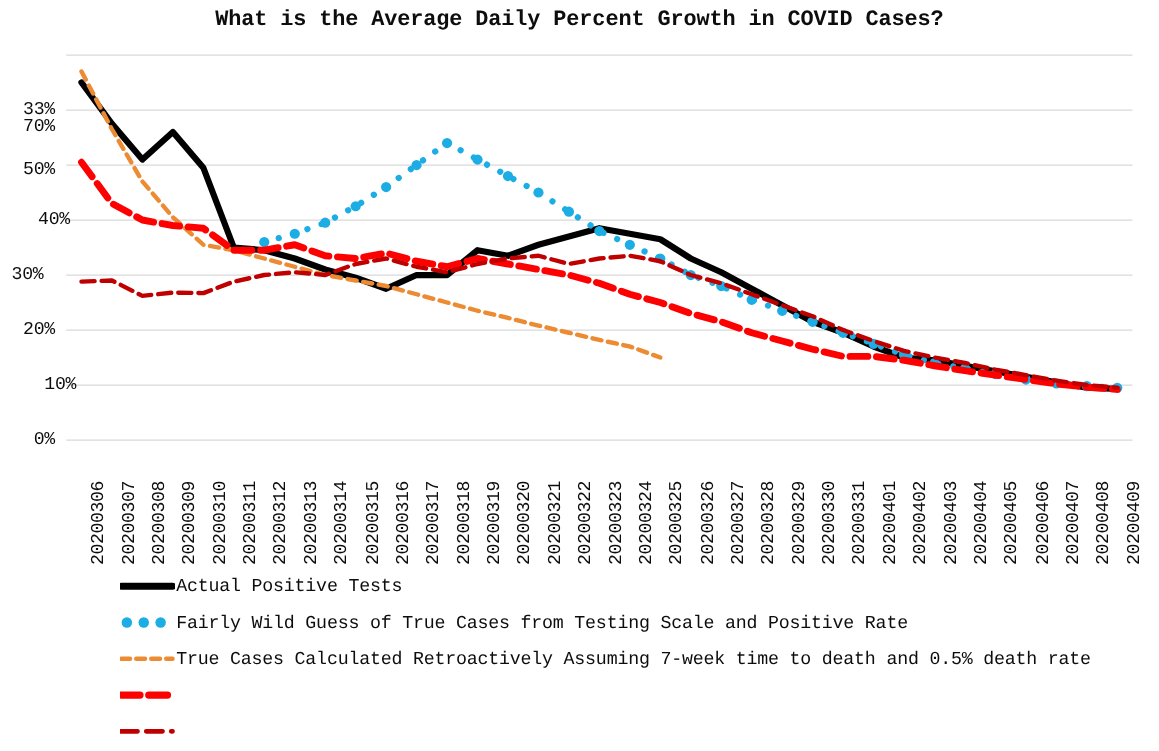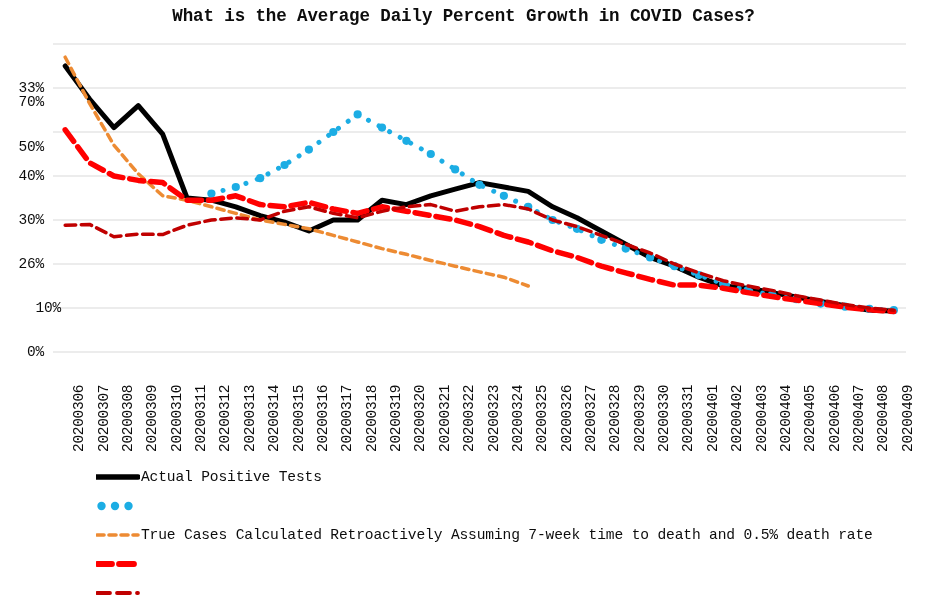--- a/index.html
+++ b/index.html
@@ -60,21 +60,20 @@
   #legend {
     position: absolute;
     left: 96px;
     top: 462px;
     width: 820px;
   }
   .legend-row {
     position: relative;
     height: 29px;
     display: flex;
-    align-items: center;
   }
   .legend-swatch {
     width: 44px;
     height: 14px;
     flex: 0 0 44px;
     position: relative;
   }
   .legend-swatch svg { display: block; }
   .legend-label {
     font-size: 14.6px;
@@ -136,24 +135,24 @@
         <circle cx="893.81" cy="310.20" r="4.10" fill="#1CADE4"></circle>
         <path d="M 65.19 57.20 L 89.56 103.40 L 113.93 145.20 L 138.30 173.80 L 162.67 195.80 L 187.04 200.20 L 211.41 206.80 L 235.79 213.40 L 260.16 220.00 L 284.53 224.40 L 308.90 228.80 L 333.27 235.40 L 357.64 242.00 L 382.01 248.60 L 406.39 254.32 L 430.76 260.48 L 455.13 266.20 L 479.50 271.92 L 503.87 277.20 L 528.24 286.00" fill="none" stroke="#ED8B33" stroke-width="3.5" stroke-linecap="round" stroke-linejoin="round" stroke-dasharray="7.3500000000000005 5.25"></path>
         <path d="M 65.19 129.80 L 89.56 162.80 L 113.93 176.00 L 138.30 180.40 L 162.67 182.60 L 187.04 200.20 L 211.41 200.20 L 235.79 195.80 L 260.16 204.60 L 284.53 206.80 L 308.90 202.40 L 333.27 209.00 L 357.64 213.40 L 382.01 206.80 L 406.39 211.20 L 430.76 215.60 L 455.13 220.00 L 479.50 226.60 L 503.87 235.40 L 528.24 242.00 L 552.61 250.80 L 576.99 257.40 L 601.36 266.20 L 625.73 272.80 L 650.10 279.40 L 674.47 285.12 L 698.84 285.12 L 723.21 288.20 L 747.59 292.60 L 771.96 296.56 L 796.33 300.08 L 820.70 303.60 L 845.07 307.12 L 869.44 309.76 L 893.81 311.52" fill="none" stroke="#FF0000" stroke-width="5.5" stroke-linecap="round" stroke-linejoin="round" stroke-dasharray="14.3 6.875"></path>
         <path d="M 65.19 225.28 L 89.56 224.40 L 113.93 236.72 L 138.30 234.08 L 162.67 234.52 L 187.04 225.28 L 211.41 220.00 L 235.79 217.80 L 260.16 220.00 L 284.53 211.20 L 308.90 206.80 L 333.27 213.40 L 357.64 217.80 L 382.01 211.20 L 406.39 206.80 L 430.76 204.60 L 455.13 211.20 L 479.50 206.80 L 503.87 204.60 L 528.24 209.00 L 552.61 220.00 L 576.99 226.60 L 601.36 235.40 L 625.73 244.20 L 650.10 253.00 L 674.47 264.00 L 698.84 272.80 L 723.21 280.72 L 747.59 286.00 L 771.96 290.40 L 796.33 295.68 L 820.70 300.08 L 845.07 304.48 L 869.44 308.00 L 893.81 310.20" fill="none" stroke="#C00000" stroke-width="3.5" stroke-linecap="round" stroke-linejoin="round" stroke-dasharray="10.5 5.6000000000000005"></path>
       </g>
   </svg>
 
   <div id="ytick-layer">
       <div class="ytick-label" style="left: 0px; top: 352px;">0%</div>
       <div class="ytick-label" style="left: 0px; top: 308px; margin-left: 17px;">10%</div>
-      <div class="ytick-label" style="left: 0px; top: 264px;">26%</div>
-      <div class="ytick-label" style="left: 0px; top: 220px;">30%</div>
-      <div class="ytick-label" style="left: 0px; top: 176px;">40%</div>
-      <div class="ytick-label" style="left: 0px; top: 147px;">50%</div>
+      <div class="ytick-label" style="left: 0px; top: 264px;">20%</div>
+      <div class="ytick-label" style="left: 0px; top: 220px; text-align: center;">30%</div>
+      <div class="ytick-label" style="left: 12px; top: 176px;">40%</div>
+      <div class="ytick-label" style="left: 0px; top: 136px;">50%</div>
       <div class="ytick-label" style="left: 0px; top: 88px;">33%</div>
       <div class="ytick-label" style="left: 0px; top: 60px; margin-top: 42px;">70%</div>
     </div>
   <div id="xtick-layer">
       <div class="xtick-label" style="left: 71.1857px; top: 452px;">20200306</div>
       <div class="xtick-label" style="left: 95.5571px; top: 452px;">20200307</div>
       <div class="xtick-label" style="left: 119.929px; top: 452px;">20200308</div>
       <div class="xtick-label" style="left: 144.3px; top: 452px;">20200309</div>
       <div class="xtick-label" style="left: 168.671px; top: 452px;">20200310</div>
       <div class="xtick-label" style="left: 193.043px; top: 452px;">20200311</div>
@@ -198,20 +197,21 @@
         <span class="legend-label">Actual Positive Tests</span>
       </div>
       <div class="legend-row">
         <span class="legend-swatch">
           <svg width="44" height="14">
             <circle cx="5.5" cy="7" r="4.2" fill="#1CADE4"></circle>
             <circle cx="19" cy="7" r="4.2" fill="#1CADE4"></circle>
             <circle cx="32.5" cy="7" r="4.2" fill="#1CADE4"></circle>
           </svg>
         </span>
+        <span class="legend-label">Fairly Wild Guess of True Cases from Testing Scale and Positive Rate</span>
       </div>
       <div class="legend-row">
         <span class="legend-swatch">
           <svg width="44" height="14">
             <line x1="1" x2="42" y1="7" y2="7" stroke="#ED8B33" stroke-width="3.6" stroke-linecap="round" stroke-dasharray="7 5"></line>
           </svg>
         </span>
         <span class="legend-label">True Cases Calculated Retroactively Assuming 7-week time to death and 0.5% death rate</span>
       </div>
       <div class="legend-row">

